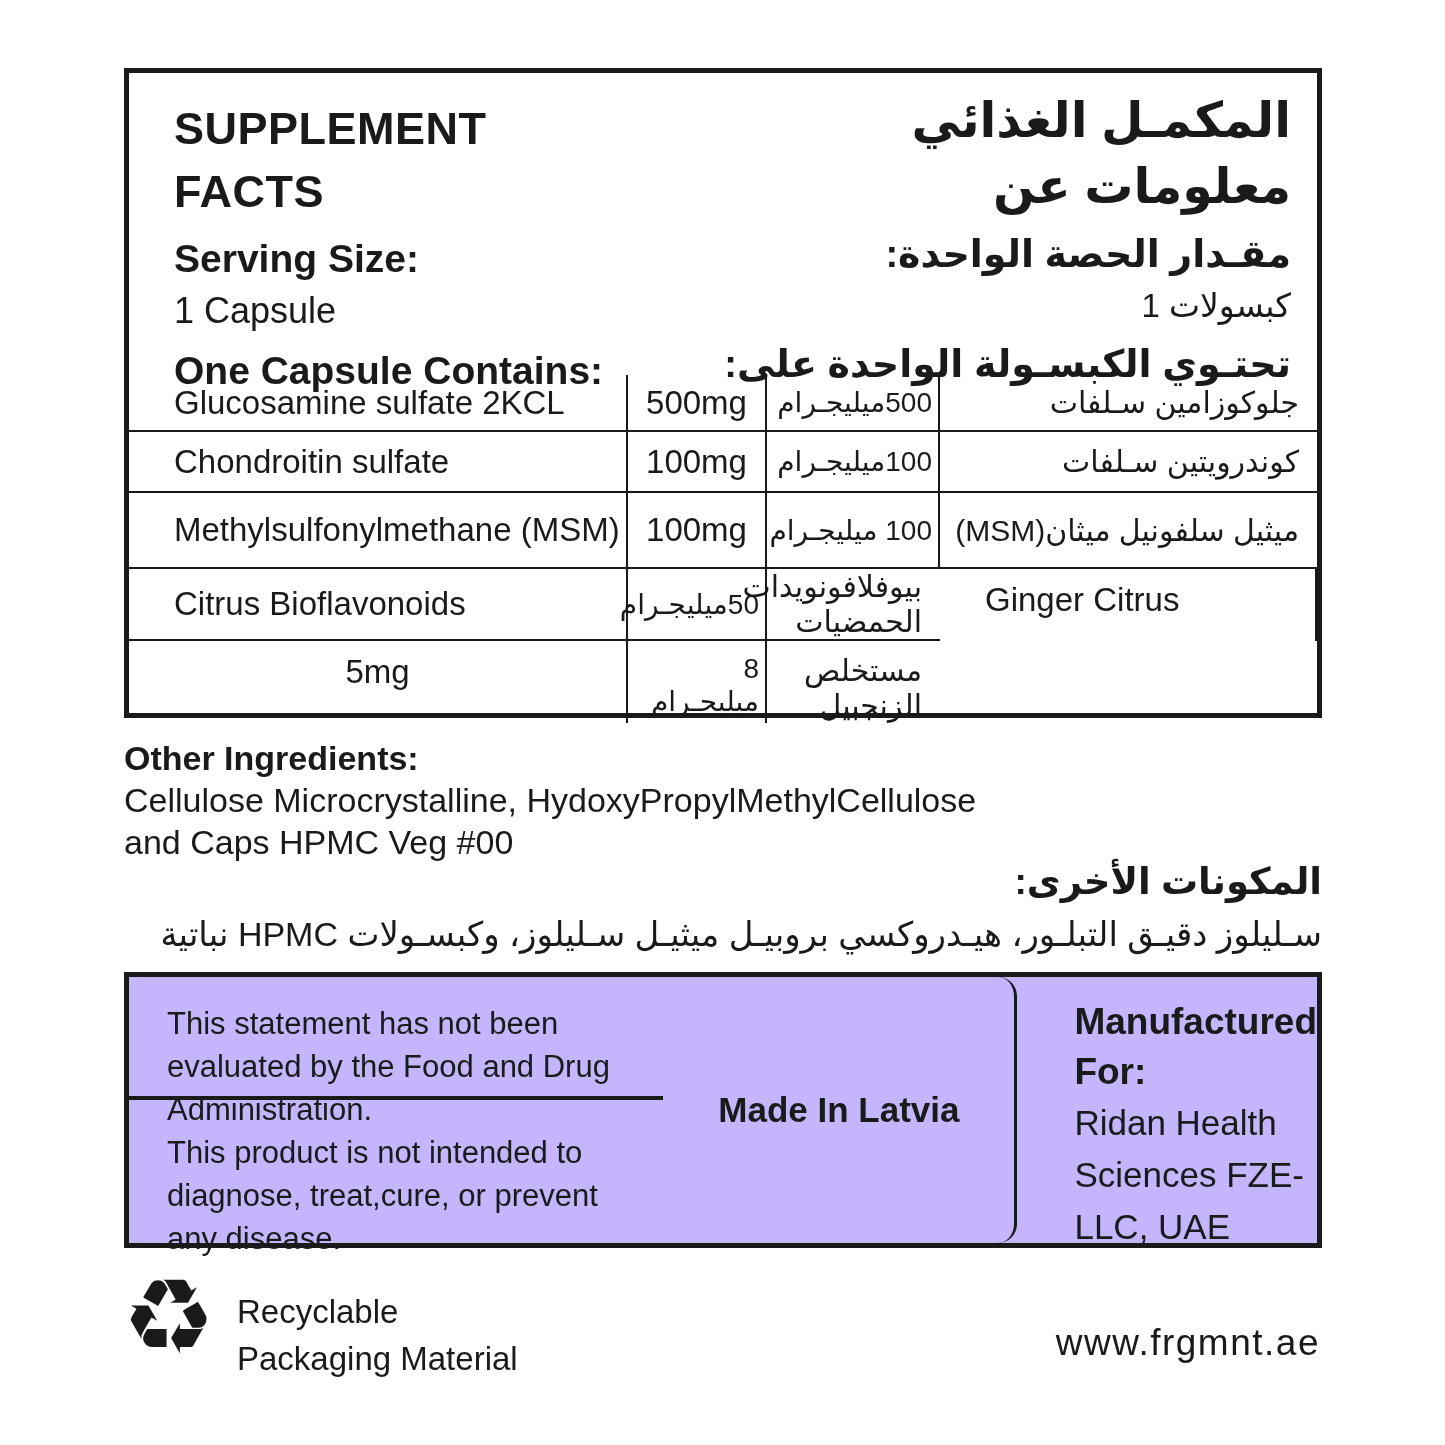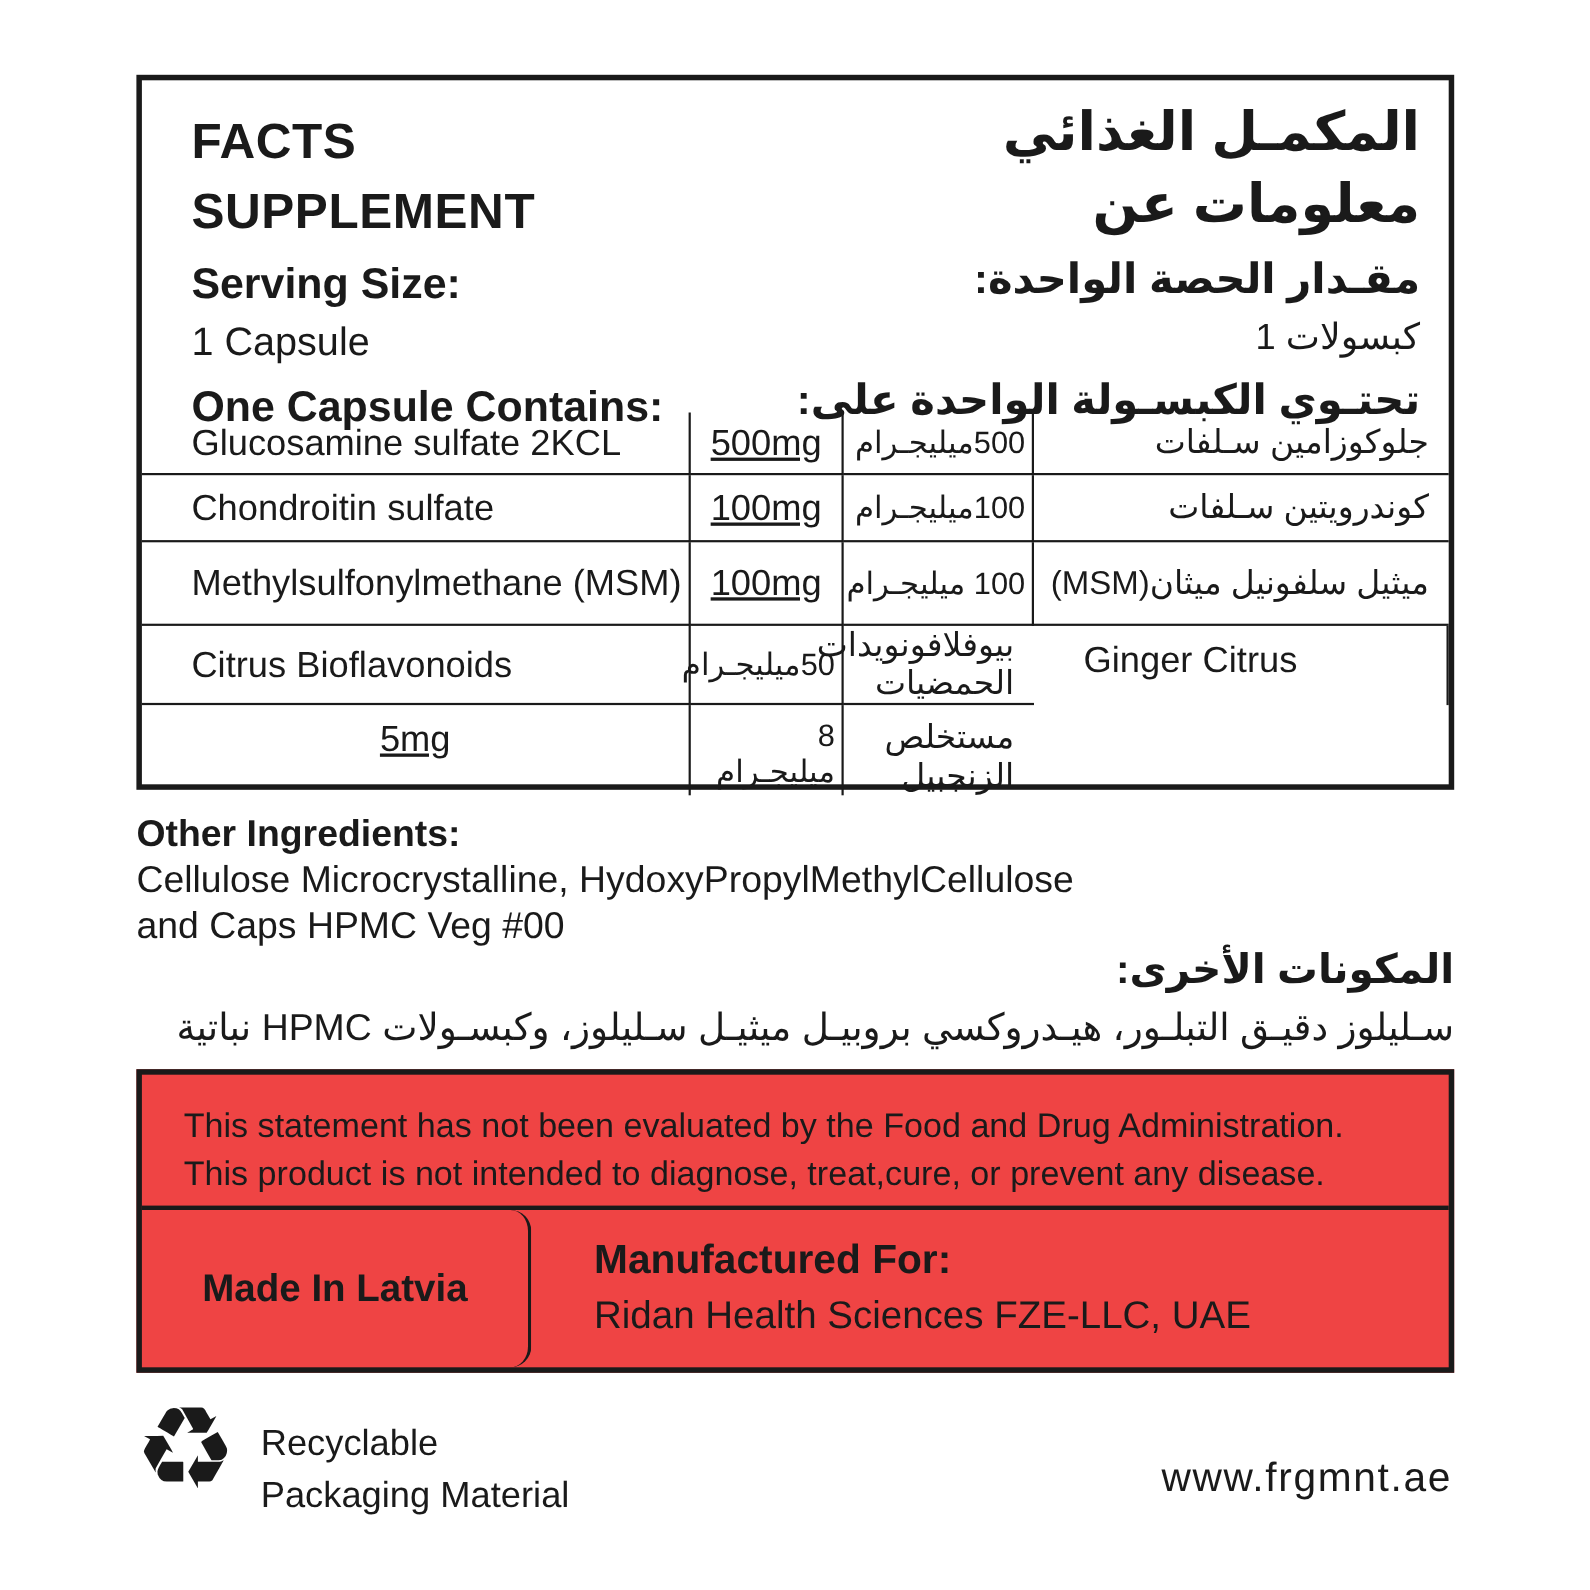--- a/index.html
+++ b/index.html
@@ -18,58 +18,58 @@
   .lbl-r-en { font-size:36px; font-weight:normal; line-height:48px; }
   .lbl-b-ar { font-size:38px; font-weight:bold; line-height:58px; margin-top:6px; }
   .lbl-r-ar { font-size:33px; font-weight:normal; line-height:46px; direction:ltr; text-align:right; }
 
   
   .ing-table { position:absolute; left:0; right:0; top:302px; bottom:0;
     display:grid; grid-template-columns:499px 139px 173px 1fr;
     grid-template-rows:57px 61px 76px 72px 1fr; }
   .cell { display:flex; align-items:center; font-size:33px; }
   .c1 { border-right:2px solid #1a1a1a; padding-left:45px; justify-content:flex-start; }
-  .c2 { border-right:2px solid #1a1a1a; justify-content:center;text-decoration:underline; }
+  .c2 { border-right:2px solid #1a1a1a; justify-content:center; }
   .c3 { border-right:2px solid #1a1a1a; direction:rtl; justify-content:flex-start; padding-right:6px; font-size:28px; }
   .c4 { direction:rtl; justify-content:flex-start; padding-right:18px; font-size:30px; }
   .rb { border-bottom:2px solid #1a1a1a; }
   .r5 { align-items:flex-start; padding-top:12px; }
 
   
   .other-en { position:absolute; left:124px; top:737px; width:1100px; }
   .other-en .oi-label { font-size:34px; font-weight:bold; line-height:42px; }
   .other-en .oi-line { font-size:34px; line-height:42px; }
   .other-ar { position:absolute; left:124px; top:856px; width:1198px; direction:rtl; text-align:right; }
   .other-ar .oi-label { font-size:37px; font-weight:bold; line-height:52px; }
   .other-ar .oi-line { font-size:34px; line-height:52px; }
 
   
-  .disc-box { position:absolute; left:124px; top:972px; width:1198px; height:276px; border:5px solid #1a1a1a; display:flex; flex-direction:column; background:#ef4444; }
+  .disc-box { position:absolute; left:124px; top:972px; width:1198px; height:276px; border:5px solid #1a1a1a; display:flex; background:#c4b5fd; }
   .disc-text { height:123px; padding:25px 10px 0 38px; border-bottom:4px solid #1a1a1a; font-size:31px; line-height:43px; }
   .disc-bottom { flex:1; display:flex; }
   .made-in { width:354px; border-right:3px solid #1a1a1a; display:flex; align-items:center; justify-content:center; font-size:35px; font-weight:bold;border-radius:19px; }
   .mfr { flex:1; padding:20px 0 0 57px; }
   .mfr-label { font-size:37px; font-weight:bold; line-height:50px; }
   .mfr-name { font-size:35px; line-height:52px; }
 
   
   .recycle { position:absolute; left:122px; top:1262px; font-size:104px; line-height:110px; font-family:"DejaVu Sans",sans-serif; }
   .recy-text { position:absolute; left:237px; top:1288px; font-size:33px; line-height:47px; }
   .website { position:absolute; right:125px; top:1322px; font-size:37px; letter-spacing:1.5px; }
 </style>
 </head>
 <body>
 
 <div class="canvas">
 
   <div class="facts-box">
     <div class="facts-header">
       <div class="fh-en">
+        <div class="title-en">SUPPLEMENT</div>
         <div class="title-en">FACTS</div>
-        <div class="title-en">SUPPLEMENT</div>
         <div class="lbl-b-en">Serving Size:</div>
         <div class="lbl-r-en">1 Capsule</div>
         <div class="lbl-b-en">One Capsule Contains:</div>
       </div>
       <div class="fh-ar">
         <div class="title-ar">المكمـل الغذائي</div>
         <div class="title-ar">معلومات عن</div>
         <div class="lbl-b-ar">مقـدار الحصة الواحدة:</div>
         <div class="lbl-r-ar">1 كبسولات</div>
         <div class="lbl-b-ar">تحتـوي الكبسـولة الواحدة على:</div>

